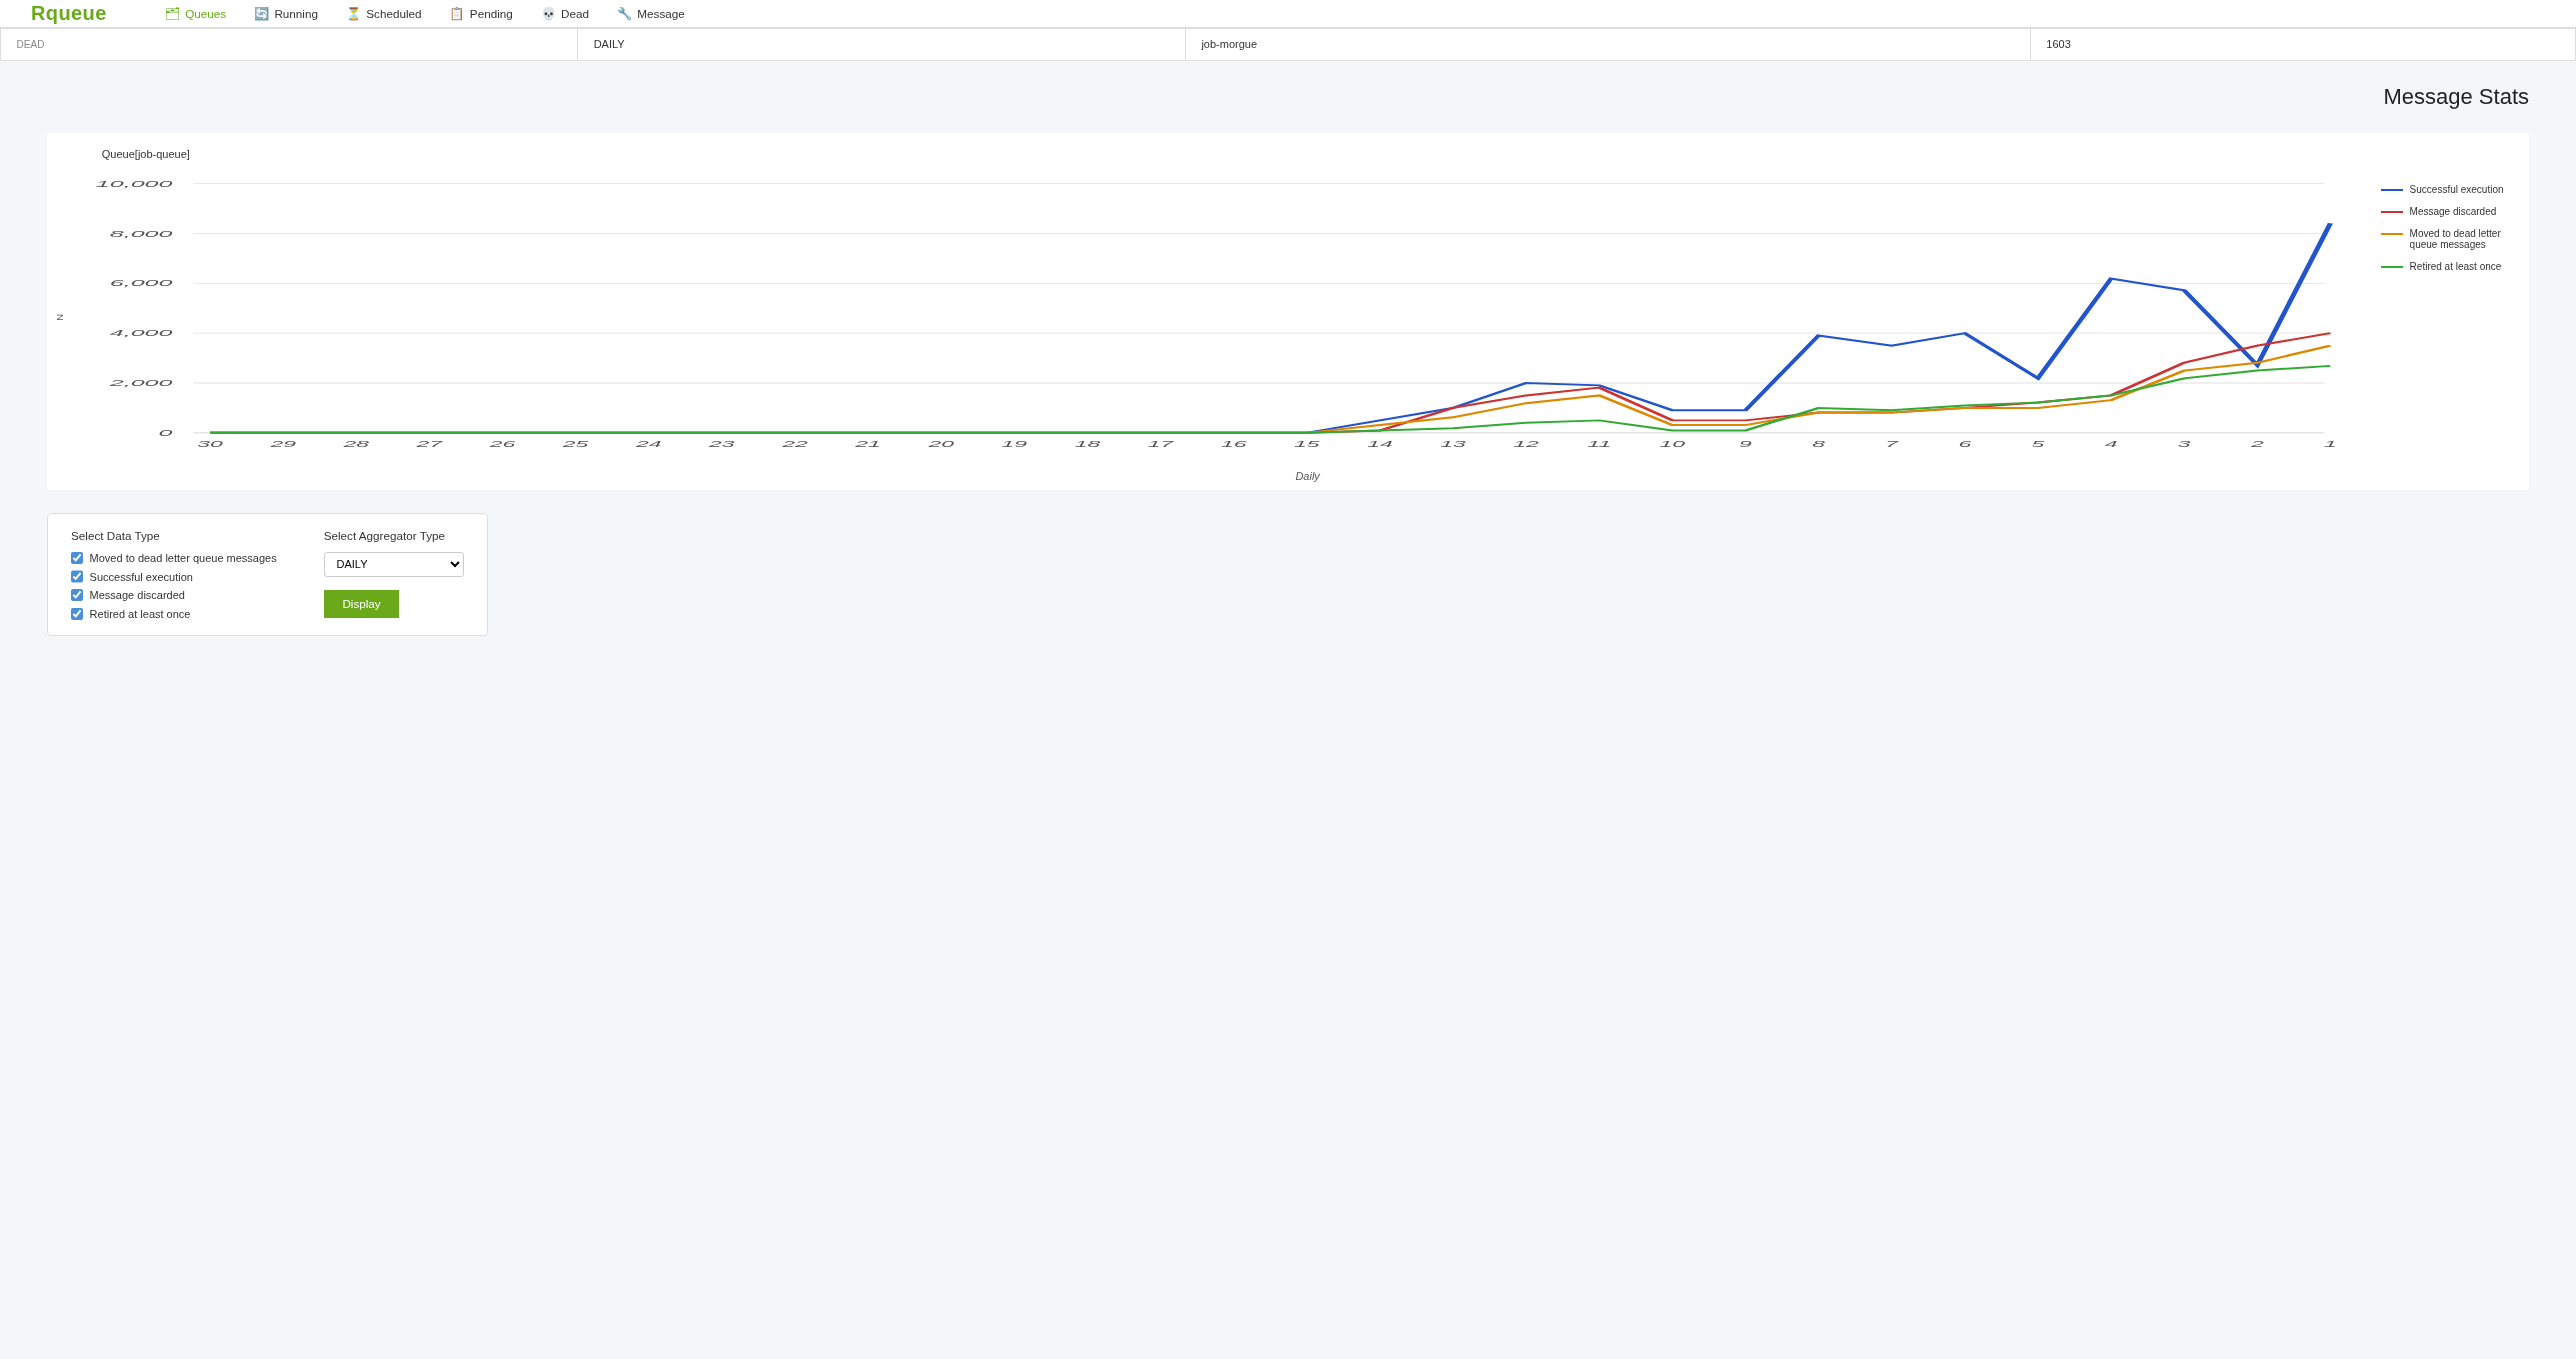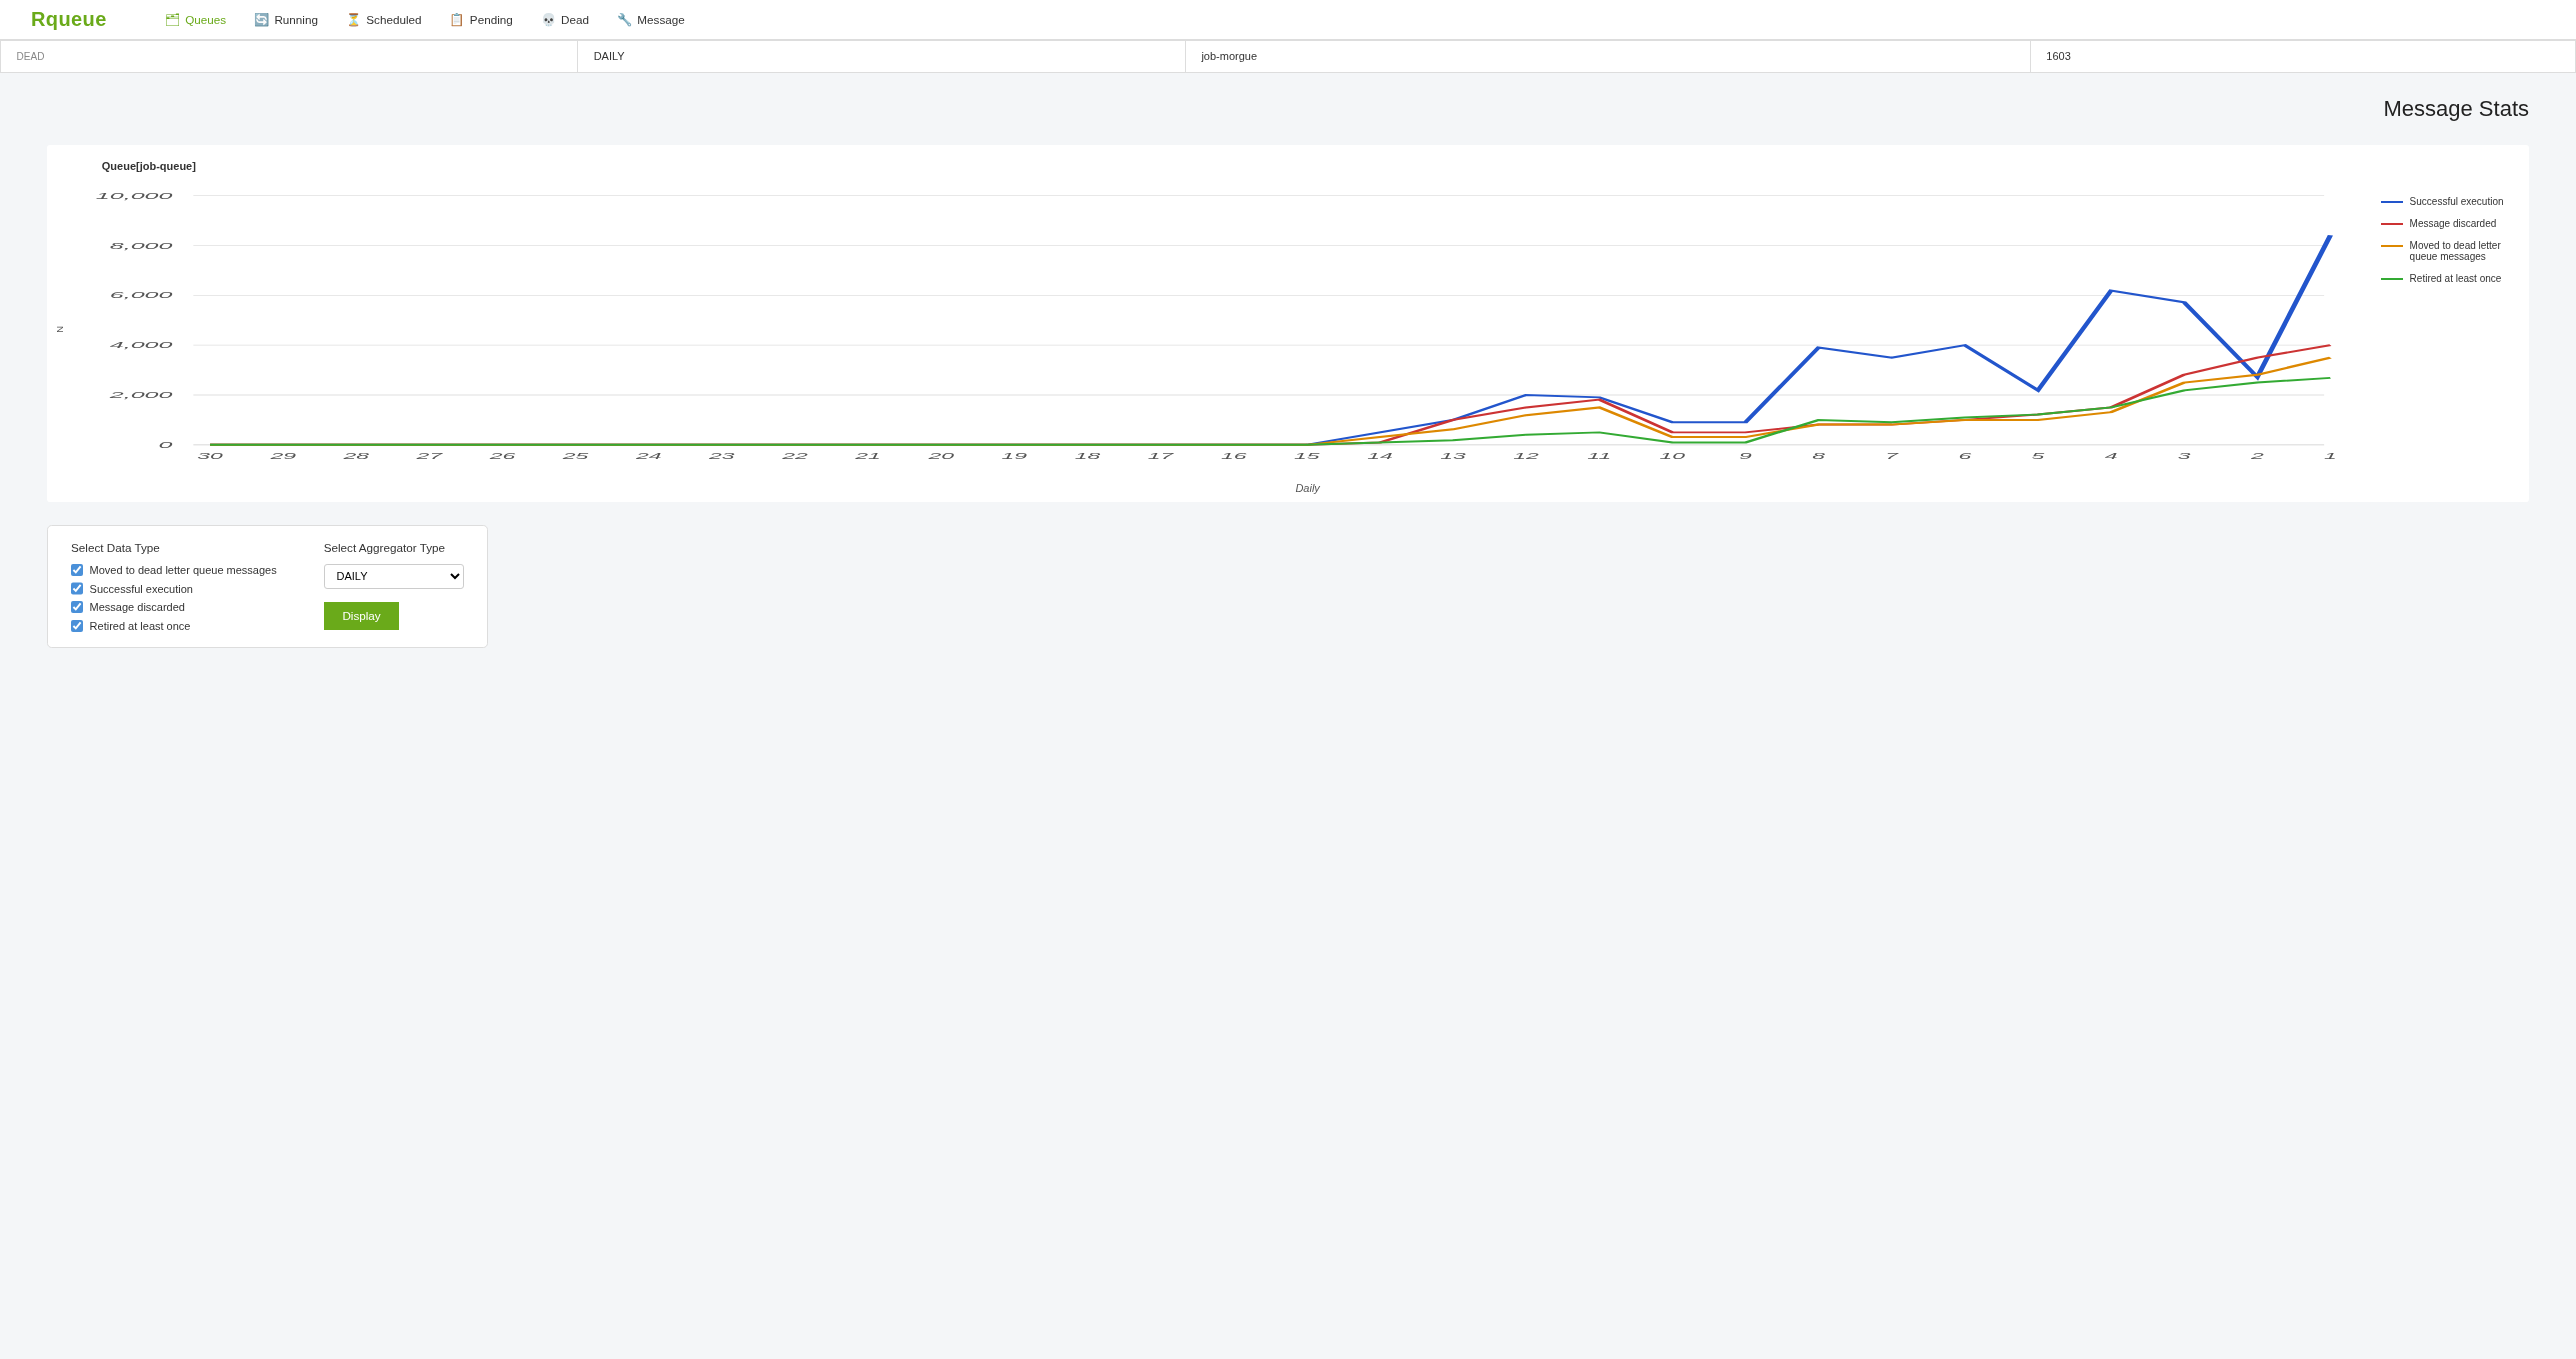--- a/index.html
+++ b/index.html
@@ -5,21 +5,21 @@
     * { box-sizing: border-box; margin: 0; padding: 0; }
     body { font-family: Arial, sans-serif; background: #f4f6f8; color: #333; }
 
     
     header {
       background: #fff;
       border-bottom: 0.8px solid #ddd;
       display: flex;
       align-items: center;
       padding: 0 31px;
-      height: 40px;
+      height: 28px;
     }
     .logo {
       font-size: 20px;
       font-weight: bold;
       color: #6aaa1a;
       margin-right: 47px;
       letter-spacing: 0.4px;
     }
     nav { display: flex; gap: 6.2px; }
     .nav-item {
@@ -68,21 +68,21 @@
 
     
     .chart-wrapper {
       background: #fff;
       border-radius: 3.1px;
       padding: 15.6px 15.6px 7.8px 7.8px;
       position: relative;
     }
     .chart-queue-label {
       font-size: 11px;
-      font-weight: bold;
+      font-weight: normal;
       margin-left: 47px;
       margin-bottom: 7.8px;
     }
     .chart-container {
       display: flex;
       align-items: flex-start;
     }
     .y-axis-label {
       writing-mode: vertical-rl;
       transform: rotate(180deg);

